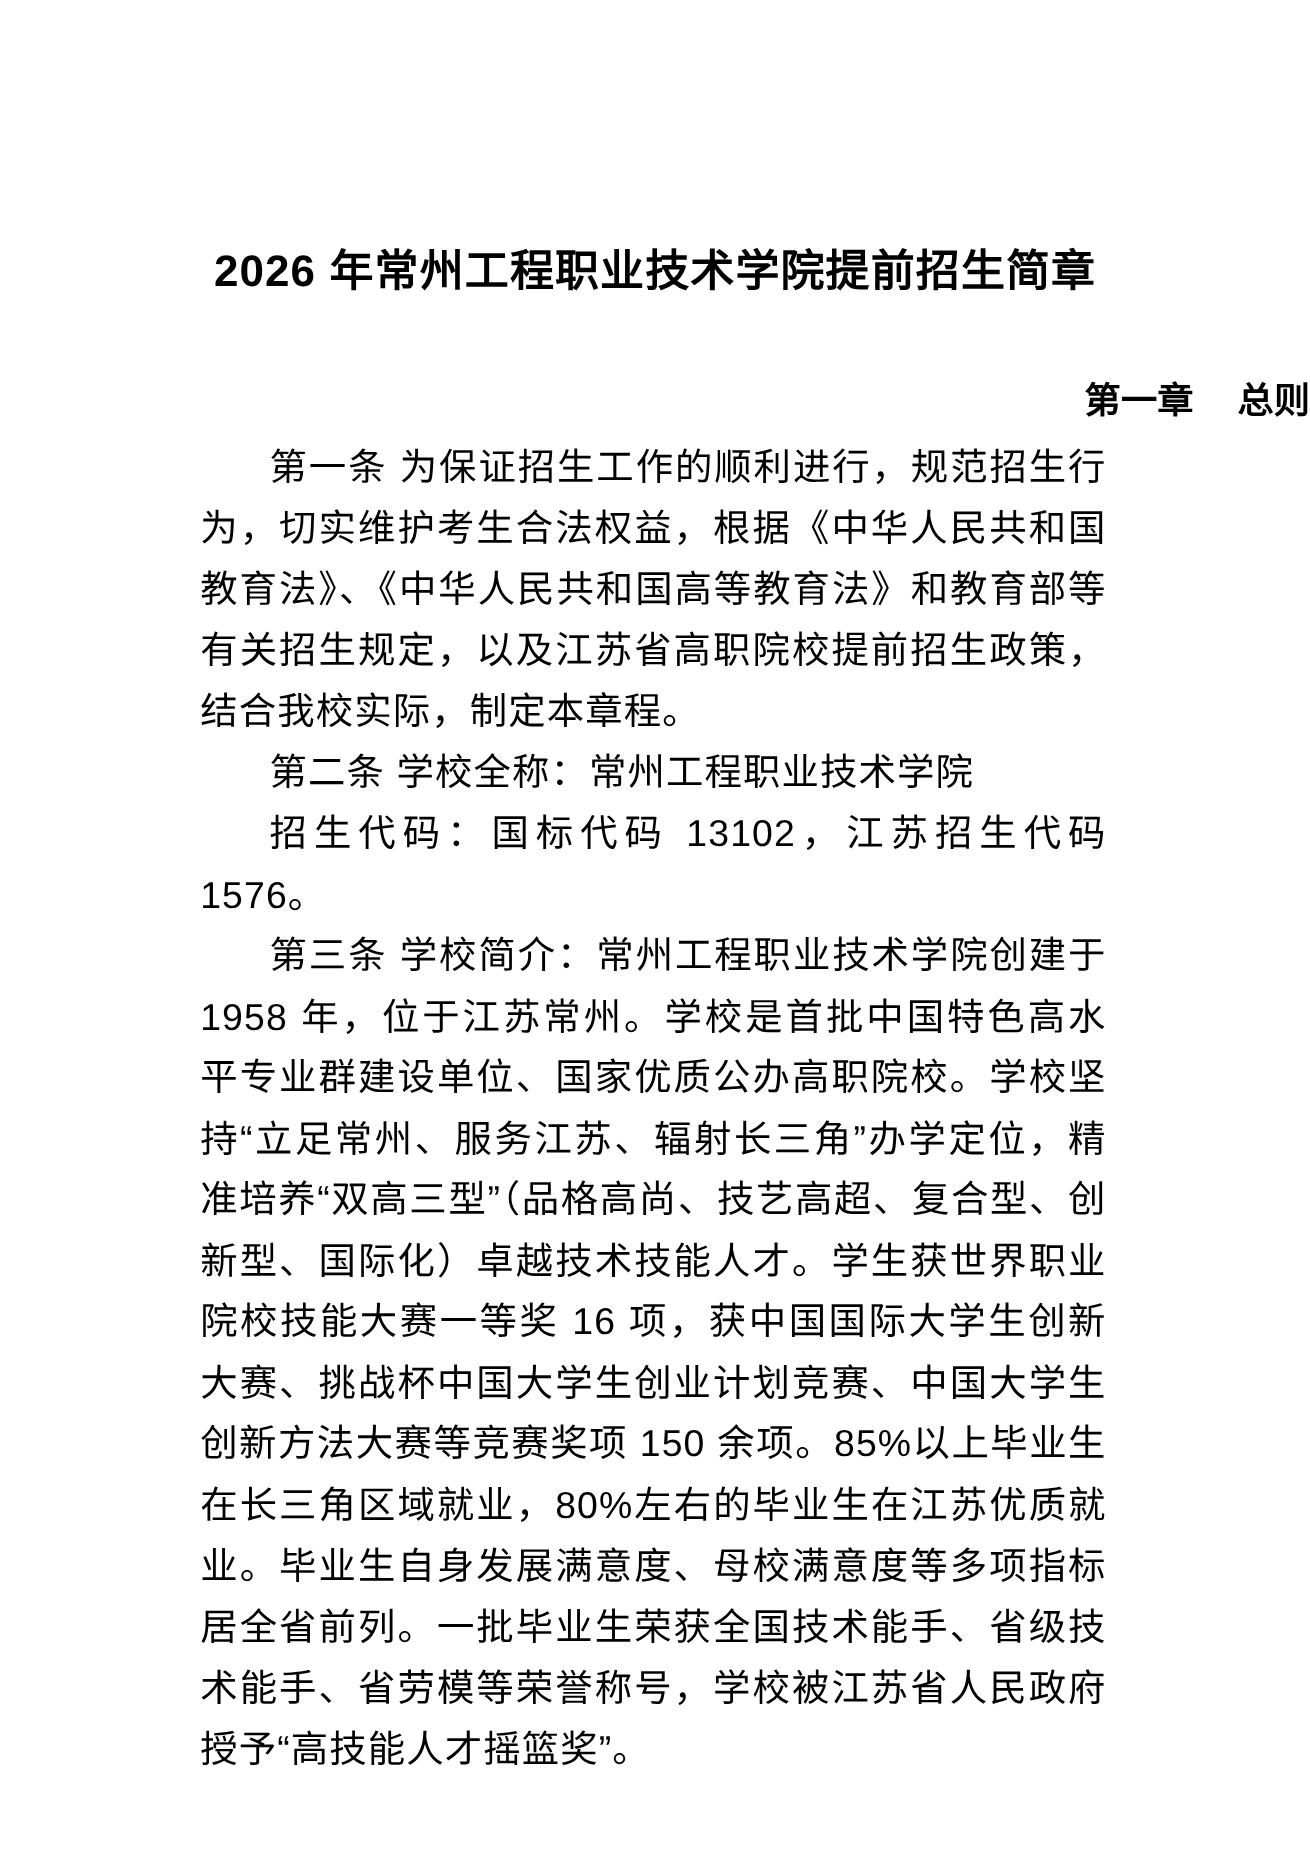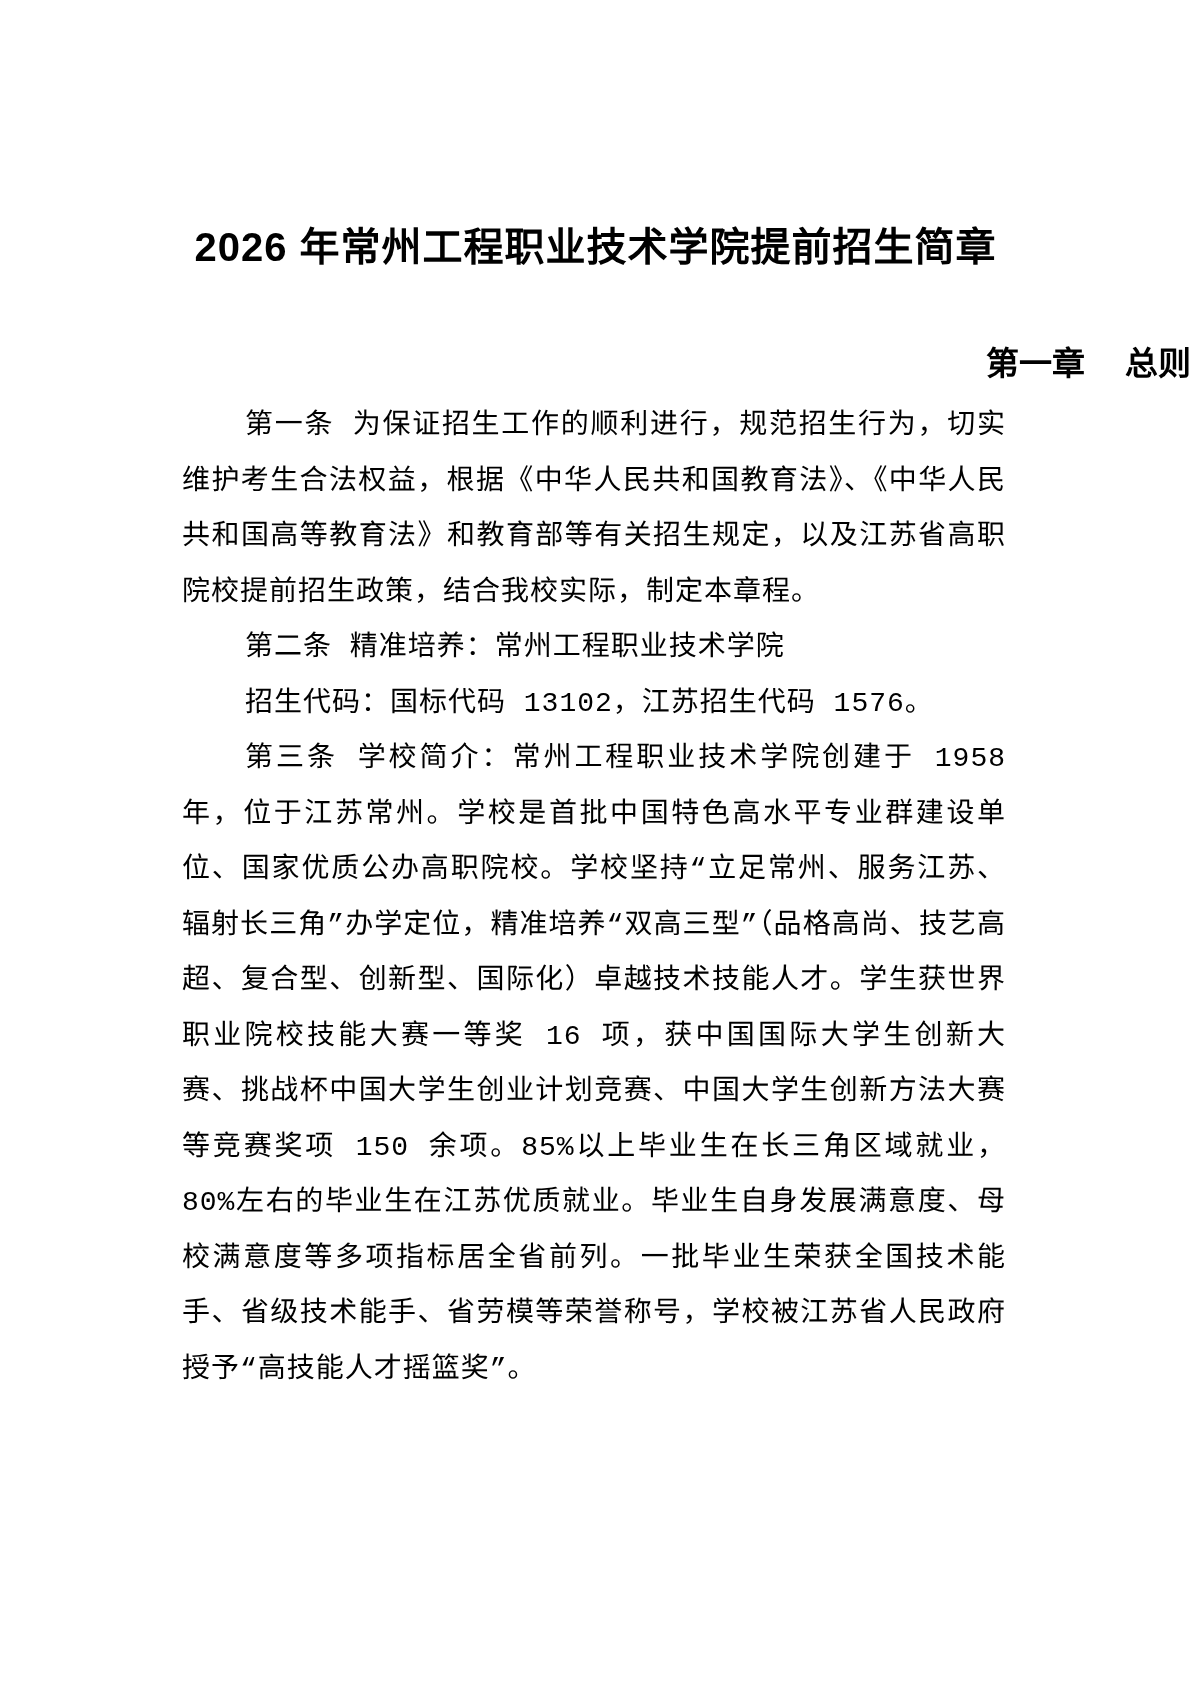--- a/index.html
+++ b/index.html
@@ -47,22 +47,22 @@
     font-weight: bold;
     font-size: 33px;
     line-height: 40px;
     color: #000000;
   }
   .doc-body {
     position: absolute;
     top: 398px;
     left: 182px;
     width: 824px;
-    font-family: Liberation Mono, monospace;
-    font-size: 28px;
+    font-family: Liberation Sans, sans-serif;
+    font-size: 34px;
     line-height: 55.5px;
     letter-spacing: 1px;
     color: #000000;
   }
   .doc-body p {
     margin: 0;
     text-indent: 63px;
     text-align: justify;
     text-justify: inter-character;
   }
@@ -74,18 +74,18 @@
 
   <h1 class="doc-title">2026 年常州工程职业技术学院提前招生简章</h1>
 
   <h2 class="chapter-heading">
     <span>第一章</span>
     <span>总则</span>
   </h2>
 
   <div class="doc-body">
     <p>第一条 为保证招生工作的顺利进行，规范招生行为，切实维护考生合法权益，根据《中华人民共和国教育法》、《中华人民共和国高等教育法》和教育部等有关招生规定，以及江苏省高职院校提前招生政策，结合我校实际，制定本章程。</p>
-    <p>第二条 精准培养：常州工程职业技术学院</p>
+    <p>第二条 学校全称：常州工程职业技术学院</p>
     <p>招生代码：国标代码 13102，江苏招生代码 1576。</p>
     <p>第三条 学校简介：常州工程职业技术学院创建于 1958 年，位于江苏常州。学校是首批中国特色高水平专业群建设单位、国家优质公办高职院校。学校坚持“立足常州、服务江苏、辐射长三角”办学定位，精准培养“双高三型”（品格高尚、技艺高超、复合型、创新型、国际化）卓越技术技能人才。学生获世界职业院校技能大赛一等奖 16 项，获中国国际大学生创新大赛、挑战杯中国大学生创业计划竞赛、中国大学生创新方法大赛等竞赛奖项 150 余项。85%以上毕业生在长三角区域就业，80%左右的毕业生在江苏优质就业。毕业生自身发展满意度、母校满意度等多项指标居全省前列。一批毕业生荣获全国技术能手、省级技术能手、省劳模等荣誉称号，学校被江苏省人民政府授予“高技能人才摇篮奖”。</p>
   </div>
 
 </div>
 
 </body></html>

